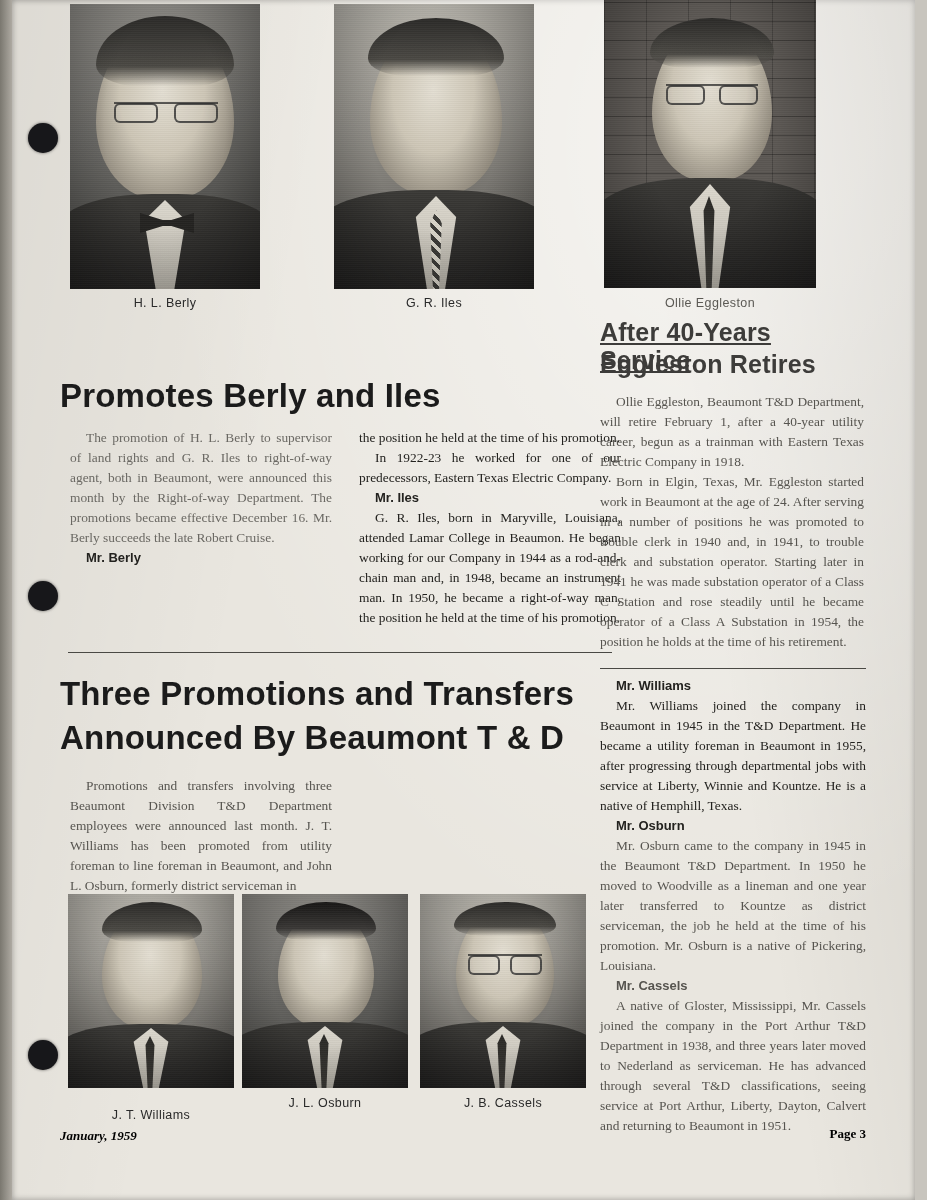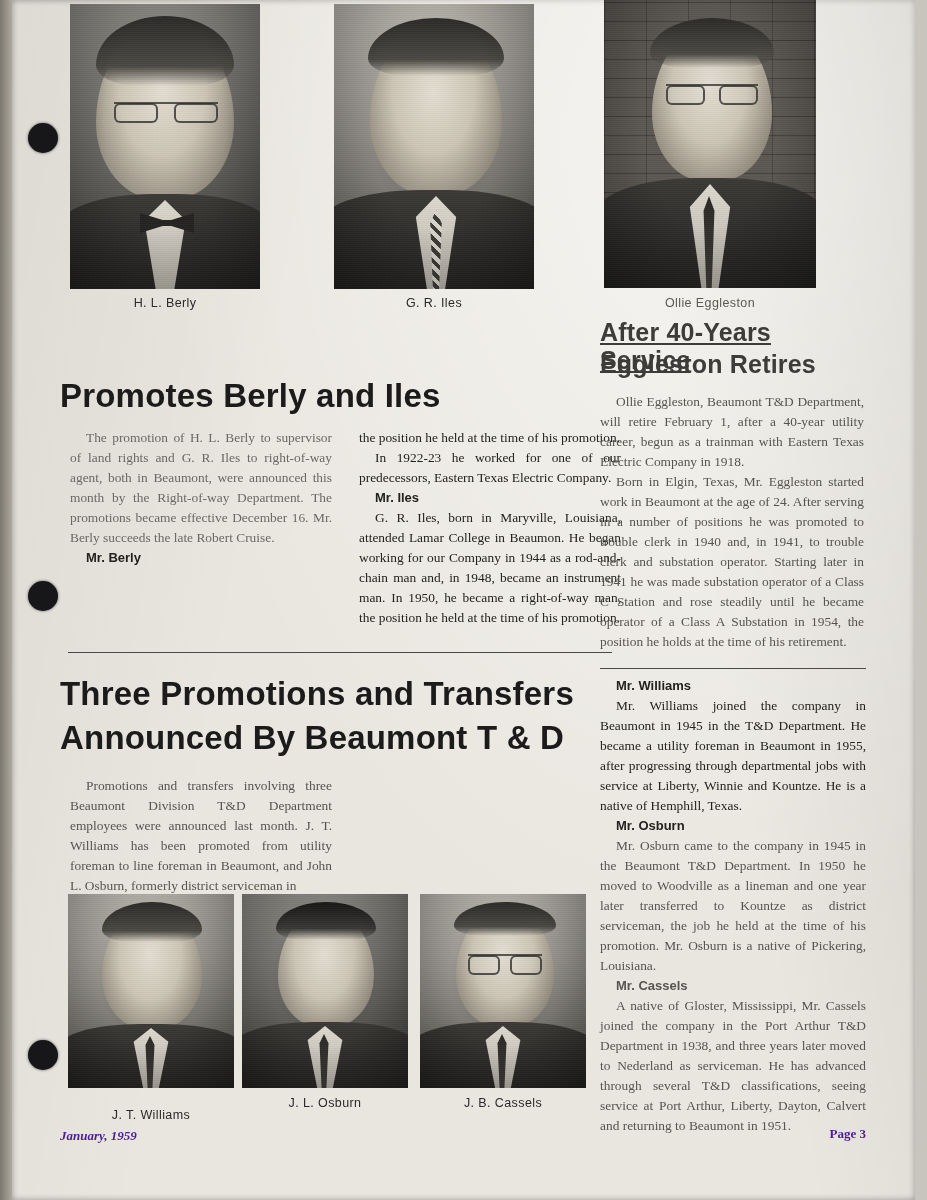--- a/index.html
+++ b/index.html
@@ -191,21 +191,21 @@
     border-top: 1px solid #4a4944;
     margin: 0;
   }
 
   .footer-left, .footer-right {
     position: absolute;
     font-family: "Liberation Serif", serif;
     font-weight: 700;
     font-style: italic;
     font-size: 13px;
-    color: #4c1d95;
+    color: #000000;
   }
   .footer-right { font-style: normal; }
 </style>
 </head>
 <body>
 
 <div class="scan">
   <div class="gutter"></div>
   <div class="page"></div>
 

